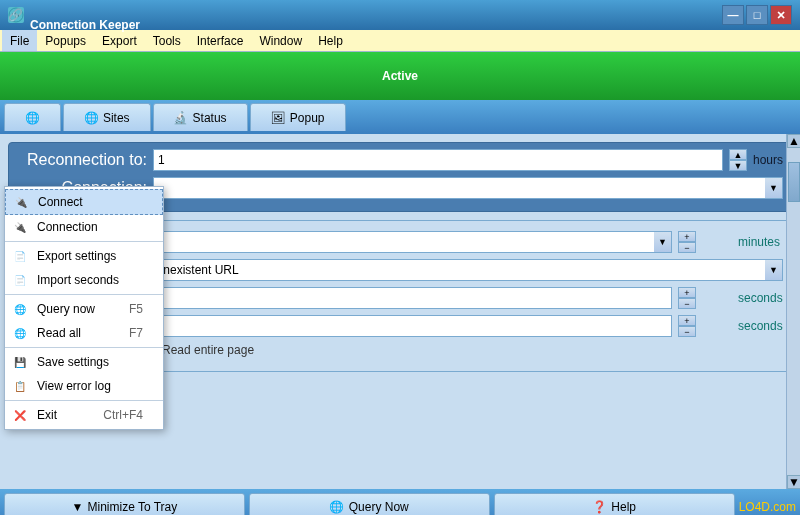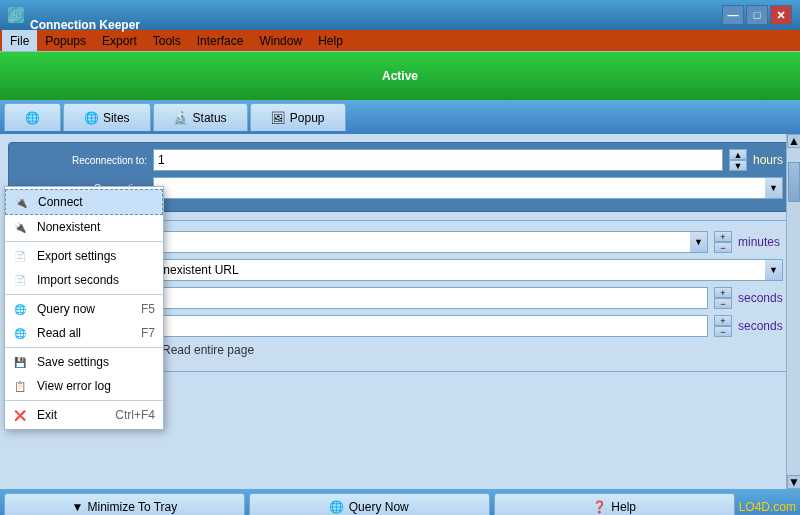--- a/index.html
+++ b/index.html
@@ -20,21 +20,21 @@
     .titlebar-title { flex: 1; margin-top: 20px; }
     .titlebar-controls { display: flex; gap: 2px; }
     .titlebar-btn {
       width: 22px; height: 20px; background: #5a8fc0; border: 1px solid #3a6f9f;
       color: white; display: flex; align-items: center; justify-content: center; cursor: pointer; font-size: 11px;
     }
     .titlebar-btn.close { background: #c04040; }
 
     
     .menubar {
-      background: #c2410c;
+      background: #fef9c3;
       border-bottom: 1px solid #a0b8d0;
       height: 22px;
       display: flex;
       align-items: flex-start;
       padding: 0 2px;
     }
     .menu-item {
       padding: 2px 8px;
       cursor: pointer;
       height: 100%;
@@ -95,21 +95,21 @@
     }
     .field-label { color: white; min-width: 120px; text-align: right; font-size: 12px; }
     .field-input {
       flex: 1;
       height: 22px;
       border: 1px solid #7aaad0;
       background: white;
       padding: 2px 4px;
       font-size: 12px;
     }
-    .field-unit { color: #4c1d95; min-width: 45px; }
+    .field-unit { color: #0f766e; min-width: 45px; margin-left: 36px; }
 
     .spin-btn {
       width: 18px; height: 11px;
       background: linear-gradient(to bottom, #d0e0f0, #b0c8e8);
       border: 1px solid #7aaad0;
       display: flex; align-items: center; justify-content: center;
       cursor: pointer; font-size: 9px;
     }
     .spin-group { display: flex; flex-direction: column; }
     .select-wrapper { position: relative; flex: 1; display: flex; }
@@ -174,21 +174,21 @@
     }
     .dropdown-item {
       padding: 4px 12px 4px 8px;
       display: flex;
       align-items: center;
       gap: 8px;
       cursor: pointer;
       position: relative;
     }
     .dropdown-item.highlighted { background: #c8e0f8; border: 1px dashed #6090c0; }
-    .dropdown-item .shortcut { position: absolute; right: 8px; color: #666; }
+    .dropdown-item .shortcut { position: absolute; right: 20px; color: #666; }
     .dropdown-separator { height: 1px; background: #c0d0e0; margin: 2px 0; }
     .menu-icon {
       width: 16px; height: 16px;
       display: flex; align-items: center; justify-content: center;
       font-size: 10px; flex-shrink: 0;
     }
 
     .query-section-label {
       position: absolute;
       top: -7px; left: 8px;
@@ -216,21 +216,21 @@
     }
     .lo4d-logo span { color: #ffcc00; }
 
     
     .conn-row {
       display: flex;
       align-items: center;
       gap: 6px;
       margin-bottom: 6px;
     }
-    .conn-label { color: white; min-width: 130px; text-align: right; font-size: 10px; }
+    .conn-label { color: white; min-width: 130px; text-align: right; font-size: 16px; }
   </style>
 </head>
 <body>
 
 <div class="titlebar">
   <div class="titlebar-icon">
     <svg width="16" height="16" viewBox="0 0 16 16">
       <circle cx="8" cy="8" r="7" fill="#5bc" stroke="#39a" stroke-width="1"></circle>
       <text x="8" y="12" text-anchor="middle" font-size="10" fill="white">🔗</text>
     </svg>
@@ -279,21 +279,21 @@
 
   <div style="background:#4a7db0; border:1px solid #3a6a9a; border-radius:4px; padding:6px 8px; margin-bottom:8px; position:relative;">
 
     <div class="conn-row">
       <span class="conn-label">Reconnection to:</span>
       <input class="field-input" style="width: 380px; flex: 1 1 0%;" value="1">
       <div class="spin-group">
         <div class="spin-btn">▲</div>
         <div class="spin-btn">▼</div>
       </div>
-      <span style="color:#fef9c3;">hours</span>
+      <span style="color:#0f172a;">hours</span>
     </div>
 
 
     <div class="conn-row">
       <span class="conn-label">Connection:</span>
       <div class="select-wrapper">
         <input class="field-input" style="flex: 1 1 0%; border-right: none;" value="">
         <div class="select-arrow">▼</div>
       </div>
     </div>
@@ -356,21 +356,21 @@
     <div style="position:absolute; bottom:0; width:14px; height:14px; background:#b0c8e0; border:1px solid #80a8c0; display:flex; align-items:center; justify-content:center; cursor:pointer;">▼</div>
   </div>
 
   <div class="dropdown-menu">
     <div class="dropdown-item highlighted">
       <span class="menu-icon">🔌</span>
       <span>Connect</span>
     </div>
     <div class="dropdown-item">
       <span class="menu-icon">🔌</span>
-      <span>Nonexistent</span>
+      <span>Connection</span>
     </div>
     <div class="dropdown-separator"></div>
     <div class="dropdown-item">
       <span class="menu-icon">📄</span>
       <span>Export settings</span>
     </div>
     <div class="dropdown-item">
       <span class="menu-icon">📄</span>
       <span>Import seconds</span>
     </div>

